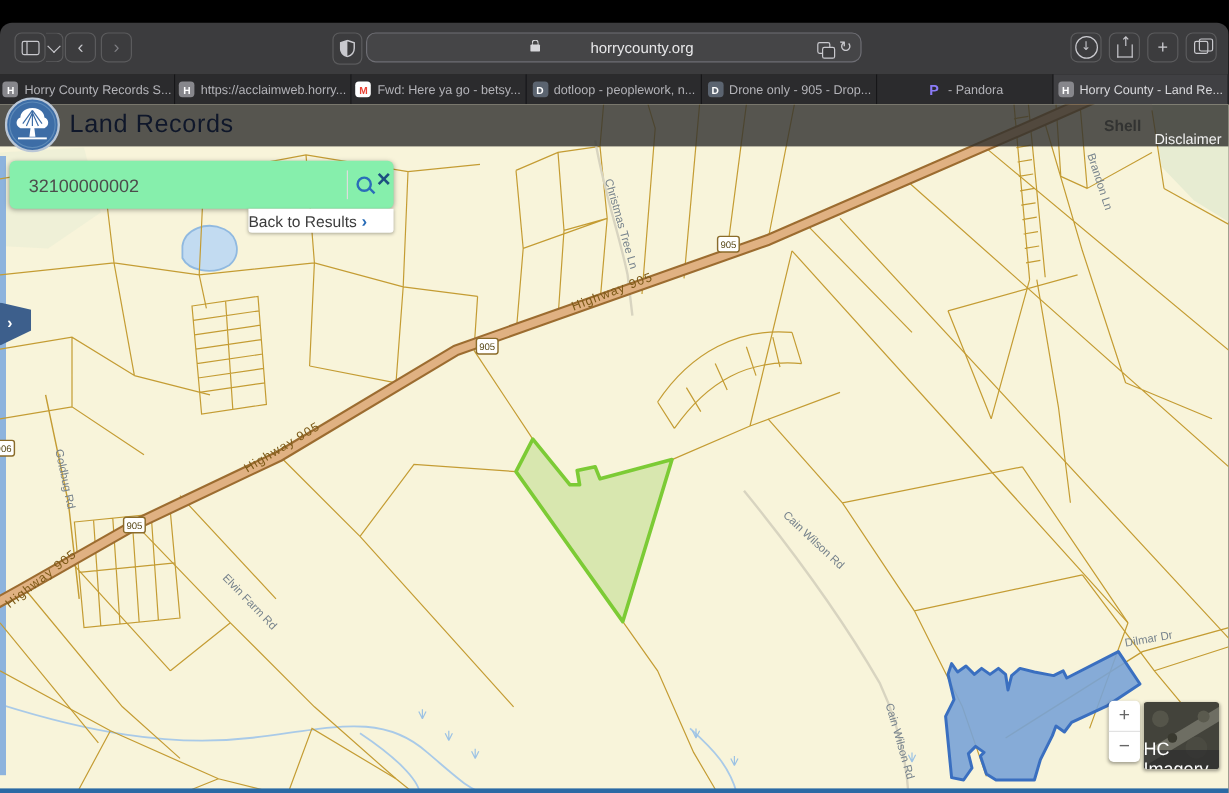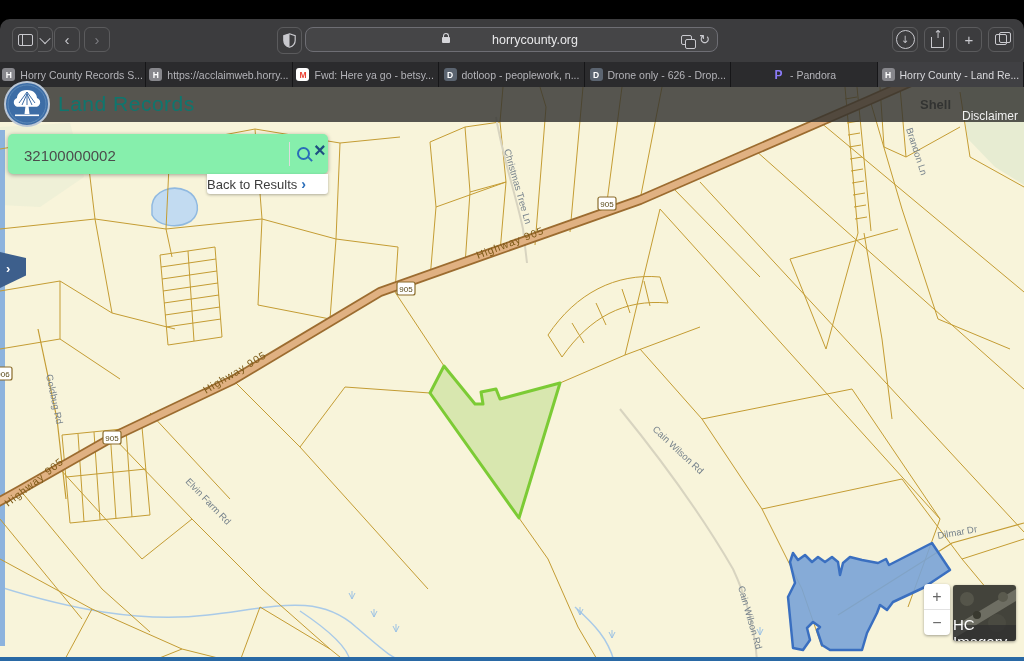--- a/index.html
+++ b/index.html
@@ -50,21 +50,21 @@
   .fav{width:13px;height:13px;border-radius:3px;display:flex;align-items:center;justify-content:center;
        font-size:8.5px;font-weight:bold;flex:0 0 auto;}
   .fav-h{background:#87878c;color:#fff;}
   .fav-m{background:#fff;color:#ea4335;}
   .fav-d{background:#5b6470;color:#fff;}
   .fav-p{background:transparent;color:#8b7bf7;font-size:12px;}
   
   .content{position:absolute;top:68px;left:0;right:0;bottom:0;background:#f8f4da;}
   .map-svg{position:absolute;left:0;top:0;}
   .app-header{position:absolute;left:0;top:0;right:0;height:35px;background:rgba(50,50,47,.82);z-index:5;}
-  .app-title{position:absolute;left:58px;top:5px;font-size:21px;color:#0f766e;letter-spacing:.5px;}
+  .app-title{position:absolute;left:58px;top:5px;font-size:21px;color:#0f172a;letter-spacing:.5px;}
   .disclaimer{position:absolute;right:6px;top:10px;font-size:12px;color:#f0f0f0;margin-top:12px;}
   .logo{position:absolute;left:4px;top:-6px;width:46px;height:46px;z-index:6;}
   .search-wrap{position:absolute;left:8px;top:47px;width:320px;z-index:6;}
   .search-box{position:relative;width:320px;height:40px;background:#86efac;border-radius:5px;
               box-shadow:0 1px 4px rgba(0,0,0,.35);}
   .search-input{position:absolute;left:14px;top:0;height:40px;width:240px;border:none;outline:none;
                 font-size:15px;color:#4c4c4c;font-family:"Liberation Sans",sans-serif;background:transparent;}
   .search-div{position:absolute;left:281px;top:8px;bottom:8px;width:1px;background:#ddd;}
   .mag{position:absolute;left:289px;top:13px;width:9px;height:9px;border:2px solid #2a6db8;border-radius:50%;}
   .mag:before{content:"";position:absolute;left:8px;top:9px;width:6px;height:2px;background:#2a6db8;
@@ -155,21 +155,21 @@
       <div class="tab">
         <span class="fav fav-m">M</span>
         <span>Fwd: Here ya go - betsy...</span>
       </div>
       <div class="tab">
         <span class="fav fav-d">D</span>
         <span>dotloop - peoplework, n...</span>
       </div>
       <div class="tab">
         <span class="fav fav-d">D</span>
-        <span>Drone only - 626 - Drop...</span>
+        <span>Drone only - 905 - Drop...</span>
       </div>
       <div class="tab">
         <span class="fav fav-p">P</span>
         <span>- Pandora</span>
       </div>
       <div class="tab active">
         <span class="fav fav-h">H</span>
         <span>Horry County - Land Re...</span>
       </div>
     </div>

